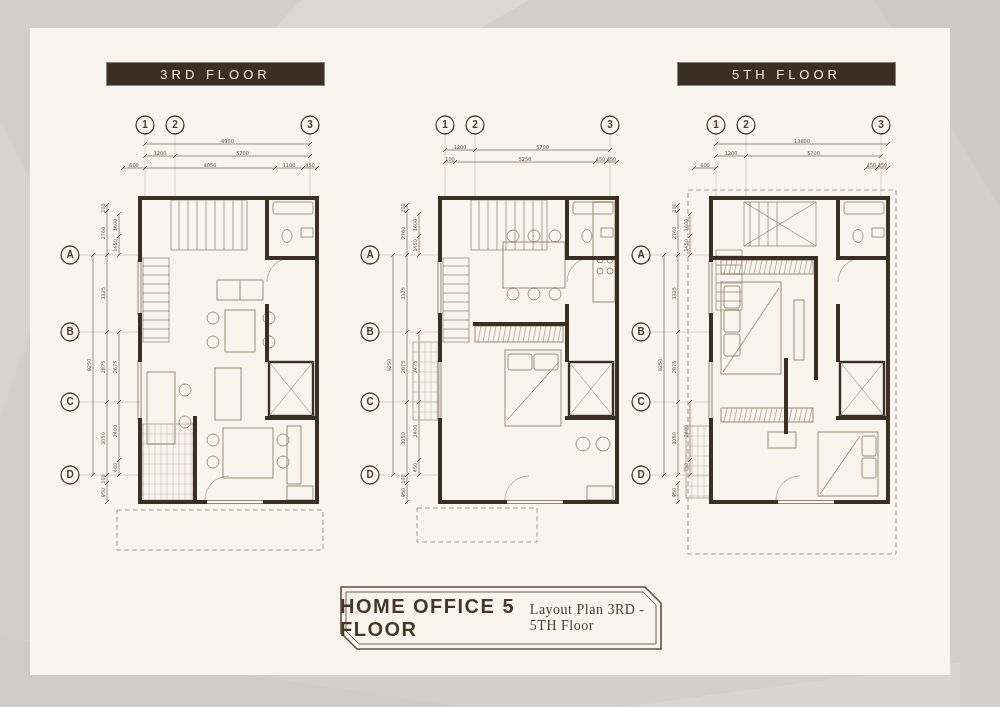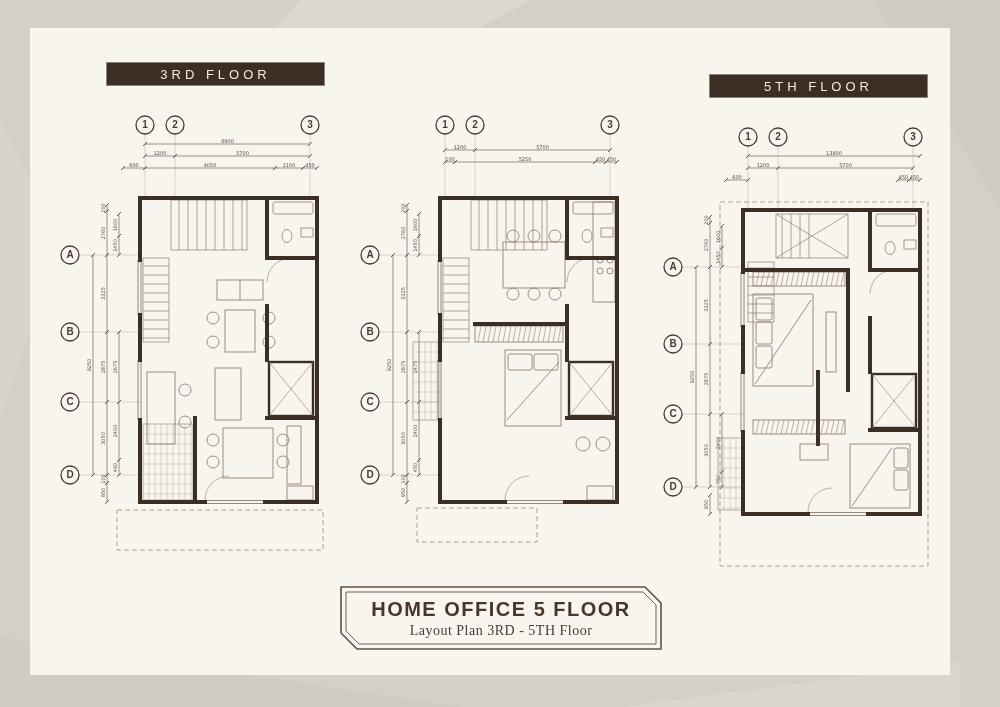--- a/index.html
+++ b/index.html
@@ -15,37 +15,37 @@
   .f4{right:40px;bottom:0;width:340px;height:50px;background:#dad5ce;clip-path:polygon(0 100%,100% 10%,100% 100%);}
   .f5{left:0;top:120px;width:60px;height:300px;background:#d8d3cc;clip-path:polygon(0 0,100% 40%,0 100%);}
 
   .card{
     position:absolute;left:30px;top:28px;width:920px;height:647px;
     background:#f8f5ef;
   }
   .floor-panel{position:absolute;top:32px;width:300px;height:510px;}
   .panel-0{left:25px;}
   .panel-1{left:325px;}
-  .panel-2{left:628px;margin-top:12px;}
+  .panel-2{left:596px;}
   .floor-title{
     position:absolute;left:52px;top:3px;width:217px;height:22px;
     background:#3b2f24;color:#f0ebe1;
     display:flex;align-items:center;justify-content:center;
     font-size:13px;letter-spacing:4px;font-weight:500;
     box-shadow:0 0 0 1px #8b8178;
   }
   .plan-svg{position:absolute;left:0;top:50px;width:300px;height:452px;}
   .plan-svg svg{display:block;}
 
   .title-block{
     position:absolute;left:310px;top:558px;width:322px;height:64px;
   }
   .title-block svg{position:absolute;left:0;top:0;}
   .tb-text{position:absolute;left:0;top:0;width:100%;height:100%;
-    display:flex;flex-direction:column;align-items:center;justify-content:center;gap:2px;}
+    display:flex;flex-direction:row;align-items:center;justify-content:center;gap:2px;}
   .tb-line1{font-size:20px;font-weight:700;color:#453828;letter-spacing:1.5px;}
   .tb-line2{font-size:14px;font-weight:500;color:#4a3c2e;letter-spacing:0.5px;font-family:Liberation Serif, serif;}
 </style>
 </head>
 <body>
 
 <div class="facet f1"></div>
 <div class="facet f2"></div>
 <div class="facet f3"></div>
 <div class="facet f4"></div>

